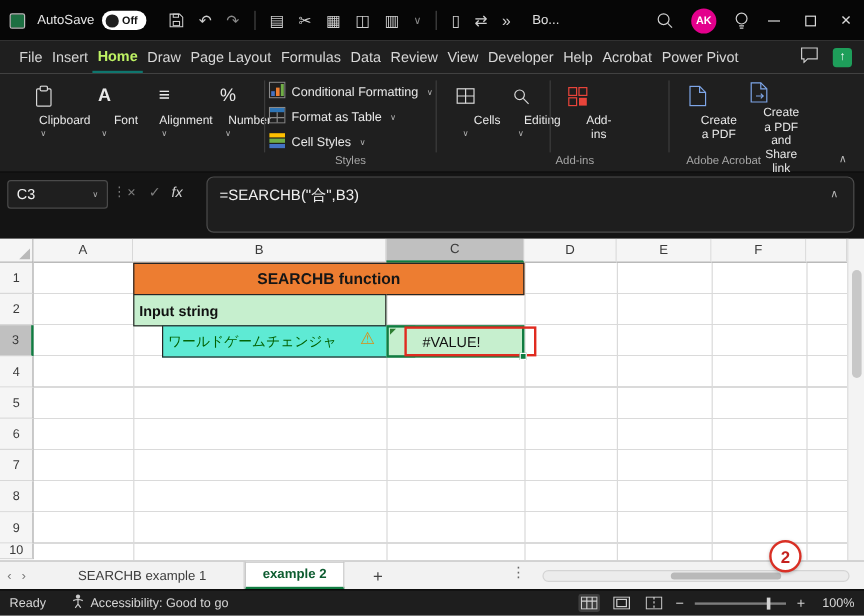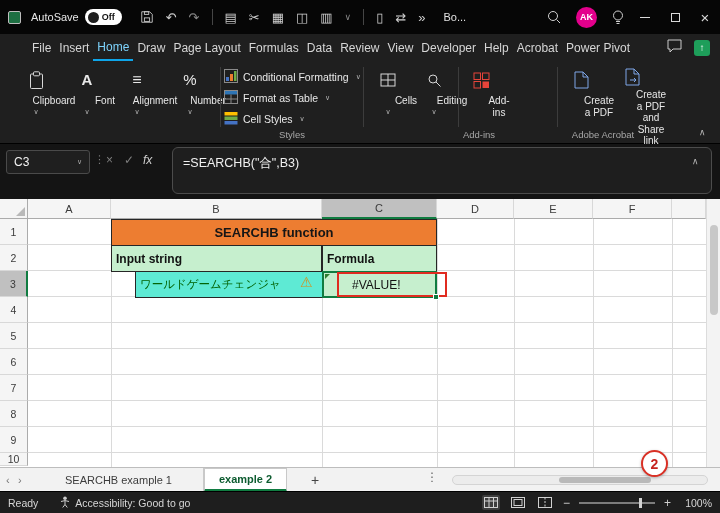--- a/index.html
+++ b/index.html
@@ -27,24 +27,24 @@
   .tspacer { flex:1; }
   .avatar { width:21px; height:21px; border-radius:50%; background:#E3008C; color:#fff;
     font-size:9px; font-weight:bold; display:flex; align-items:center; justify-content:center; margin:0 9px; }
   .winbtn { width:30px; height:34px; display:flex; align-items:center; justify-content:center; color:#d9d9d9; font-size:15px; }
   .min-glyph { width:10px; height:1px; background:#d9d9d9; display:inline-block; }
   .max-glyph { width:9px; height:9px; border:1px solid #d9d9d9; display:inline-block; }
 
   
   #menubar {
     position:absolute; top:34px; left:0; right:0; height:27px; background:#1f1f1f;
-    display:flex; align-items:center; color:#d6d6d6; font-size:12px; padding-left:28px;
+    display:flex; align-items:center; color:#d6d6d6; font-size:12px; padding-left:12px;
   }
   .menu-item { padding:0 4px; height:100%; display:flex; align-items:center; white-space:nowrap; }
-  .menu-item.active { color:#7dd3fc; border-bottom:2px solid #0ea5e9; font-weight:normal; }
+  .menu-item.active { color:#bef264; border-bottom:2px solid #0f766e; font-weight:bold; }
   #menubar-right { margin-left:auto; display:flex; align-items:center; gap:12px; margin-right:10px; }
   .share-icon { width:16px; height:16px; background:#1E9E5A; border-radius:3px; color:#fff;
     font-size:10px; display:flex; align-items:center; justify-content:center; }
 
   
   #ribbon { position:absolute; top:61px; left:0; right:0; height:83px; background:#1f1f1f;
     border-bottom:1px solid #000; color:#e8e8e8; }
   .rbtn { position:absolute; top:4px; height:66px; display:flex; flex-direction:column;
     align-items:center; font-size:10px; text-align:center; line-height:1.15; }
   .ricon { height:24px; display:flex; align-items:center; justify-content:center; margin-top:3px; }
@@ -392,21 +392,20 @@
     <div class="row-hdr" style="top:98px">4</div>
     <div class="row-hdr" style="top:124px">5</div>
     <div class="row-hdr" style="top:150px">6</div>
     <div class="row-hdr" style="top:176px">7</div>
     <div class="row-hdr" style="top:202px">8</div>
     <div class="row-hdr" style="top:228px">9</div>
     <div class="row-hdr" style="top:254px;height:13px">10</div>
 
     <div class="cell" id="cell-title">SEARCHB function</div>
     <div class="cell" id="cell-b2">Input string</div>
-    <div class="cell" id="cell-c2">Formula</div>
     <div class="cell" id="cell-b3">ワールドゲームチェンジャ</div>
     <span id="b3-warning">⚠</span>
     <div class="cell" id="cell-c3">#VALUE!</div>
     <div id="c3-error-tri"></div>
     <div id="fill-handle"></div>
     <div id="redbox"></div>
   </div>
 
   <div id="vscroll">
     <div id="vscroll-thumb"></div>

